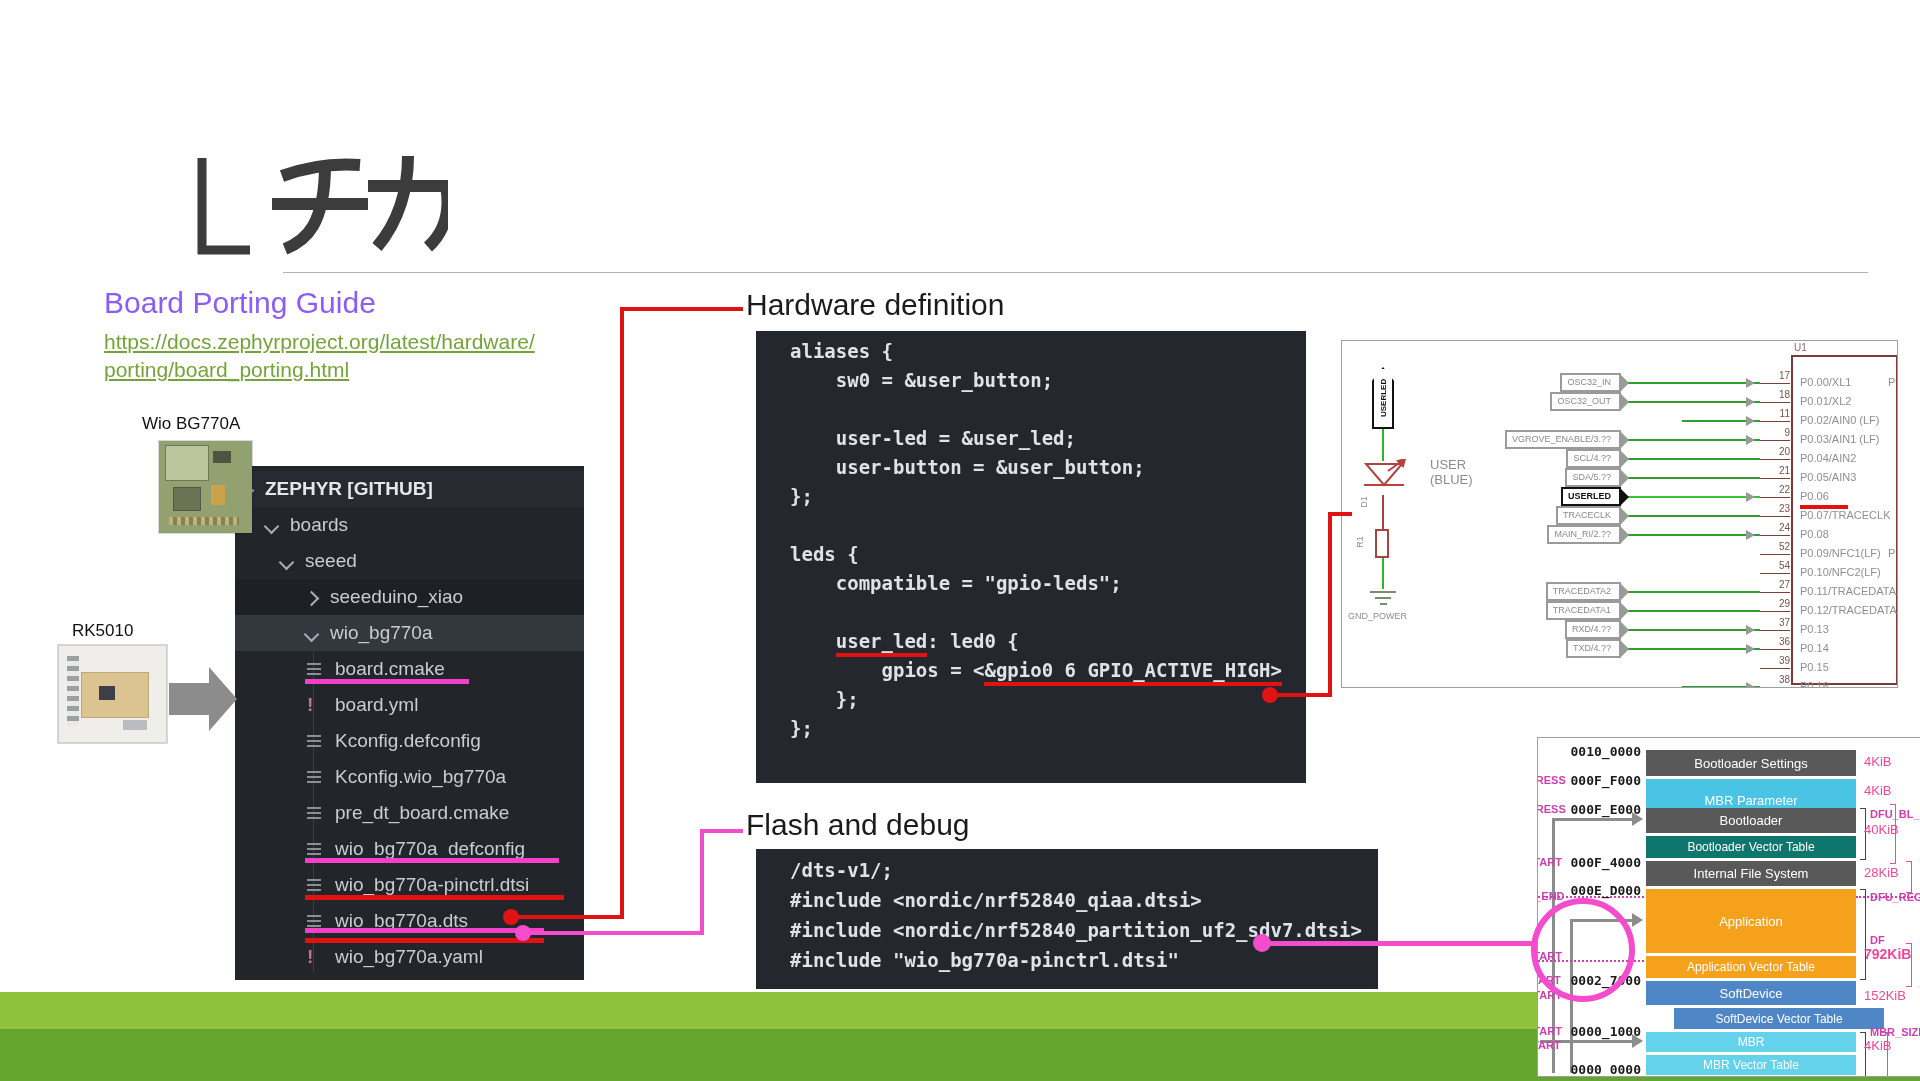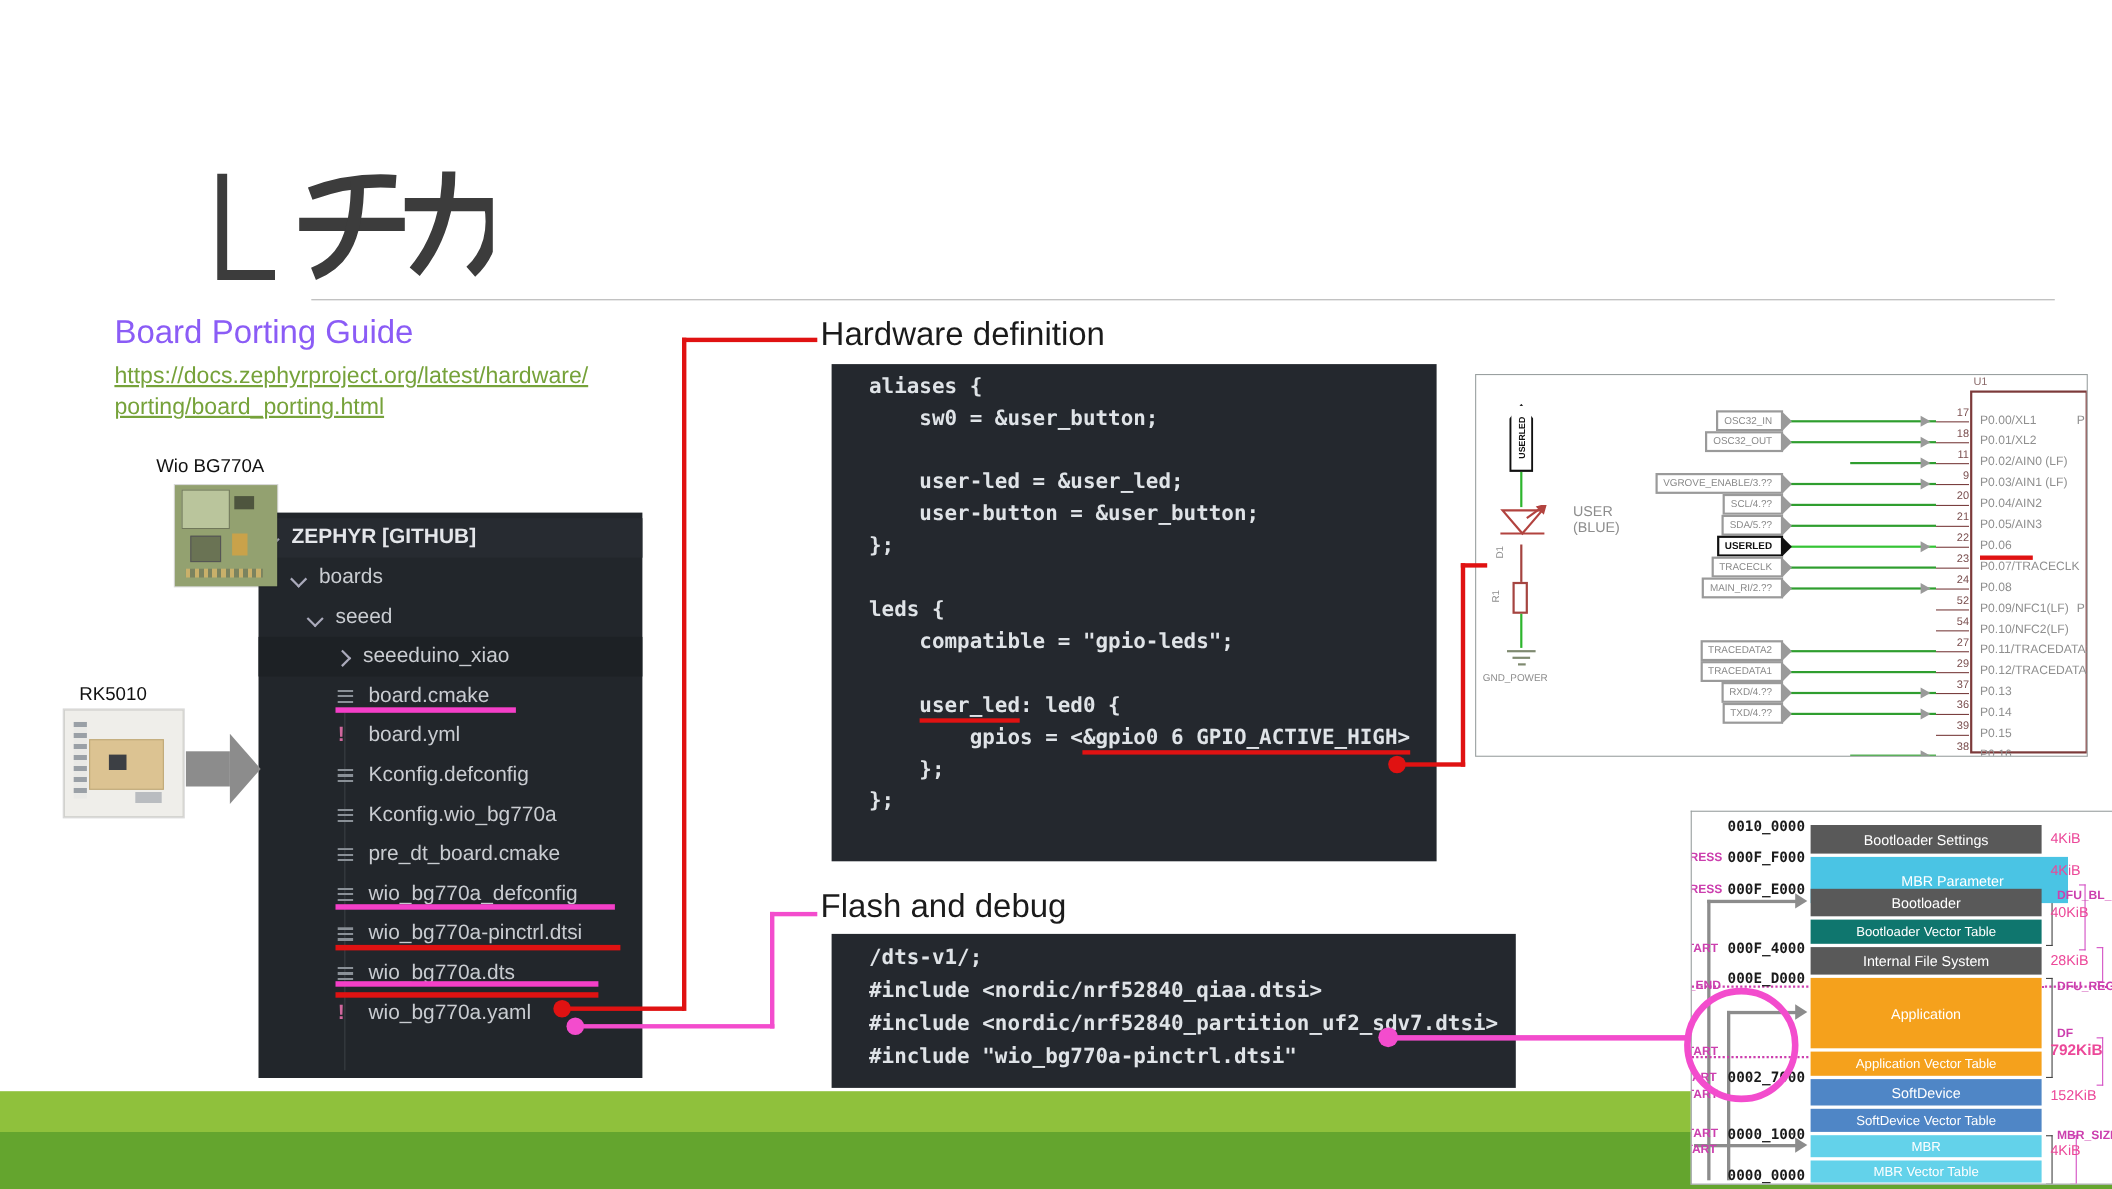--- a/index.html
+++ b/index.html
@@ -167,20 +167,24 @@
         <div class="chev" style="left: 31px;"></div>
         <div class="tree-label" style="left: 55px;">boards</div>
       </div>
       <div class="tree-row">
         <div class="chev" style="left: 46px;"></div>
         <div class="tree-label" style="left: 70px;">seeed</div>
       </div>
       <div class="tree-row shade">
         <div class="chev closed" style="left: 71px;"></div>
         <div class="tree-label" style="left: 95px;">seeeduino_xiao</div>
+      </div>
+      <div class="tree-row sel">
+        <div class="chev" style="left: 71px;"></div>
+        <div class="tree-label" style="left: 95px;">wio_bg770a</div>
       </div>
       <div class="tree-row">
         <div class="ic-list" style="left: 72px;"></div>
         <div class="tree-label" style="left: 100px;">board.cmake</div>
         <div class="tbar pink" style="left: 70px; width: 164px; bottom: 3px;"></div>
       </div>
       <div class="tree-row">
         <div class="ic-bang" style="left: 72px;">!</div>
         <div class="tree-label" style="left: 100px;">board.yml</div>
       </div>
@@ -374,28 +378,28 @@
     <div class="mdot" style="left:318px;top:158px;width:60px;"></div>
     <div class="mdot" style="left:0;top:222px;width:106px;"></div>
     <div class="bkt" style="left:322px;top:70px;height:50px;"></div>
     <div class="bkt" style="left:322px;top:151px;height:89px;"></div>
     <div class="bkt" style="left:322px;top:294px;height:43px;"></div>
     <div class="bkt m" style="left:352px;top:66px;height:58px;"></div>
     <div class="bkt m" style="left:368px;top:123px;height:30px;"></div>
     <div class="bkt m" style="left:368px;top:205px;height:42px;"></div>
     <div class="bkt m" style="left:344px;top:294px;height:43px;"></div>
   <div class="mblock" style="top: 12px; height: 26px; background: rgb(89, 89, 89);">Bootloader Settings</div>
-      <div class="mblock" style="top: 41px; height: 42px; background: rgb(74, 196, 228); padding-left: 24px;">MBR Parameter</div>
+      <div class="mblock" style="top: 41px; height: 42px; background: rgb(74, 196, 228);">MBR Parameter</div>
       <div class="mblock" style="top: 70px; height: 25px; background: rgb(89, 89, 89);">Bootloader</div>
       <div class="mblock" style="top: 98px; height: 22px; background: #0f766e; font-size: 12px;">Bootloader Vector Table</div>
       <div class="mblock" style="top: 123px; height: 25px; background: rgb(89, 89, 89);">Internal File System</div>
       <div class="mblock" style="top: 151px; height: 64px; background: rgb(245, 161, 28);">Application</div>
       <div class="mblock" style="top: 218px; height: 22px; background: rgb(245, 161, 28); font-size: 12px;">Application Vector Table</div>
       <div class="mblock" style="top: 243px; height: 24px; background: rgb(79, 134, 198);">SoftDevice</div>
-      <div class="mblock" style="top: 270px; height: 21px; background: rgb(79, 134, 198); font-size: 12px;">SoftDevice Vector Table</div>
+      <div class="mblock" style="top: 270px; height: 21px; background: rgb(79, 134, 198); font-size: 12px; margin-left: 28px;">SoftDevice Vector Table</div>
       <div class="mblock" style="top: 294px; height: 20px; background: rgb(99, 210, 234); font-size: 12px;">MBR</div>
       <div class="mblock" style="top: 317px; height: 20px; background: rgb(99, 210, 234); font-size: 12px;">MBR Vector Table</div>
       <div class="maddr" style="top: 6px;">0010_0000</div>
       <div class="maddr" style="top: 35px;">000F_F000</div>
       <div class="maddr" style="top: 64px;">000F_E000</div>
       <div class="maddr" style="top: 117px;">000F_4000</div>
       <div class="maddr" style="top: 145px;">000E_D000</div>
       <div class="maddr" style="top: 235px;">0002_7000</div>
       <div class="maddr" style="top: 286px;">0000_1000</div>
       <div class="maddr" style="top: 324px;">0000_0000</div>

